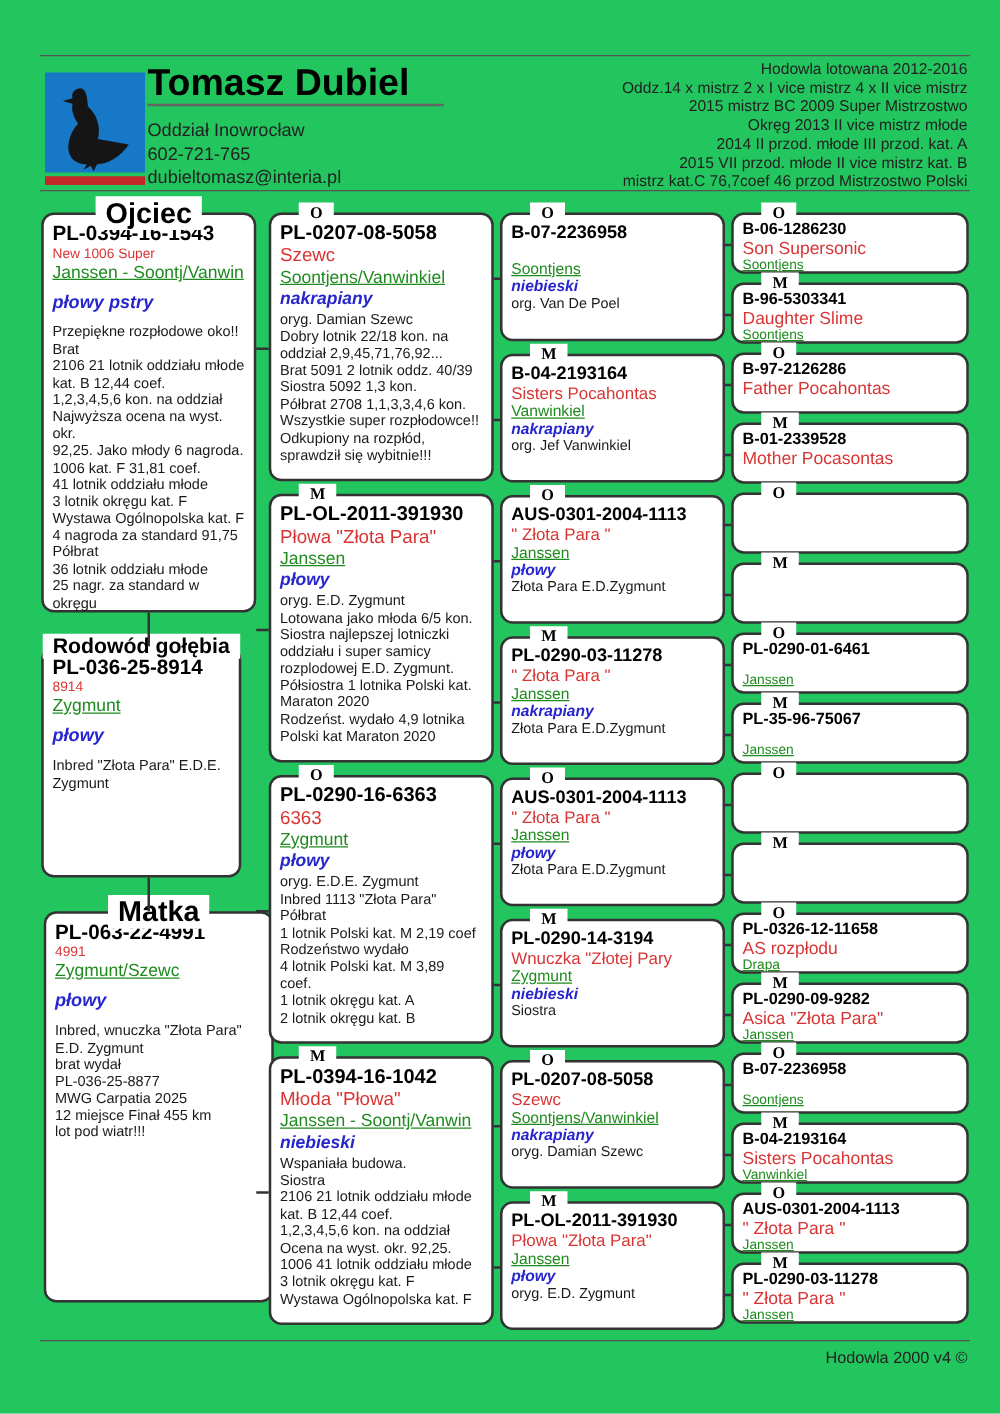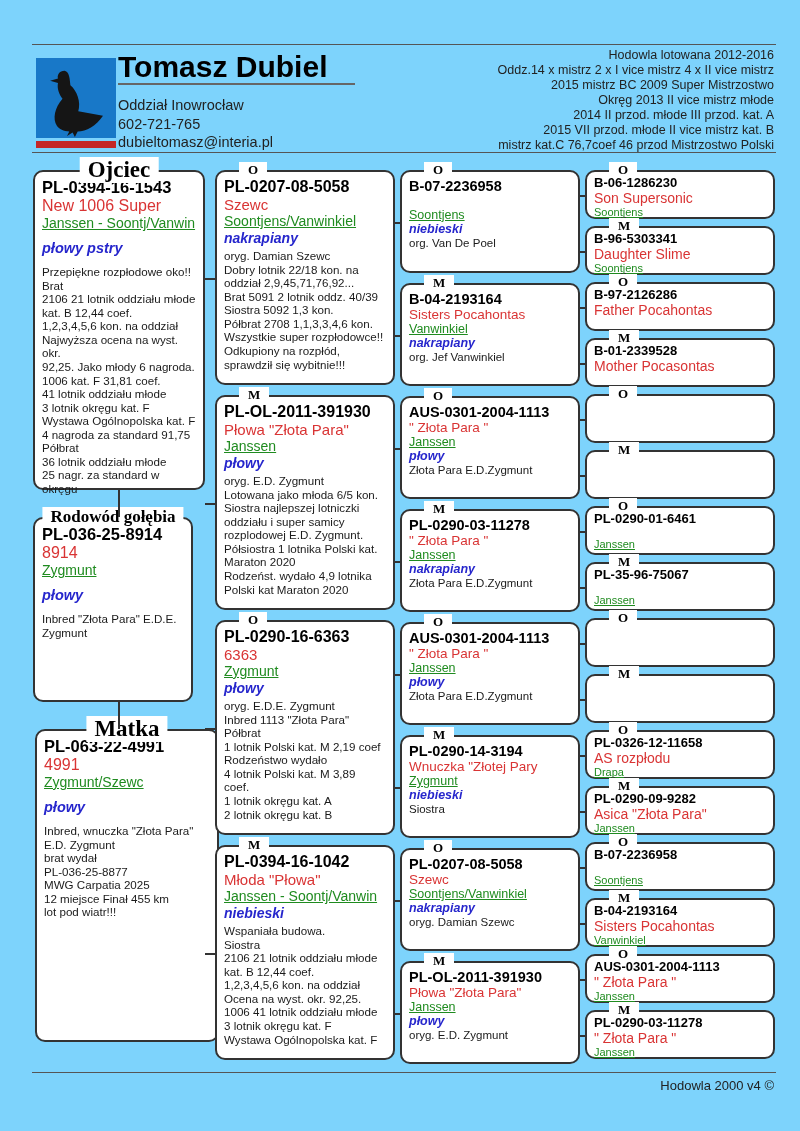--- a/index.html
+++ b/index.html
@@ -1,44 +1,44 @@
 <!DOCTYPE html>
 <html><head>
 <meta charset="utf-8">
 <style>
   html,body{margin:0;padding:0;background:#fff;}
-  #page{position:relative;width:800px;height:1131px;background:#7dd3fc;overflow:hidden;
+  #page{position:relative;width:800px;height:1131px;background:#22c55e;overflow:hidden;
         font-family:"Liberation Sans",sans-serif;color:#111;}
   .rule{position:absolute;left:32px;width:744px;height:1px;background:#555;}
   
   #logo{position:absolute;left:36px;top:58px;width:80px;height:94px;}
   #logo .sq{width:80px;height:80px;background:#1878c8;display:flex;align-items:flex-end;justify-content:center;}
   #logo svg{display:block;width:72px;height:74px;}
   #logo .bar{width:80px;height:7px;background:#c42727;margin-top:3px;}
   #breeder-name{position:absolute;left:118px;top:50px;margin:0;font-size:30px;font-weight:bold;
        color:#000;border-bottom:2px solid #666;padding-right:28px;line-height:1.1;}
   #breeder-info{position:absolute;left:118px;top:96px;font-size:14.5px;line-height:1.28;color:#222;}
   #achievements{position:absolute;right:26px;top:48px;width:430px;text-align:right;
        font-size:12.5px;line-height:1.2;color:#222;}
   
   .node{position:absolute;border:2px solid #333;border-radius:10px;background:#fff;
         padding:6px 7px 3px 7px;box-sizing:border-box;}
   .sex{position:absolute;top:-10px;left:22px;background:#fff;padding:0 9px;
        font-family:"Liberation Serif",serif;font-weight:bold;font-size:13px;color:#000;}
   .gtitle{position:absolute;top:-15px;left:50%;transform:translateX(-50%);background:#fff;
-       padding:0 8px;font-family:Liberation Serif, serif;font-weight:bold;font-size:23px;
+       padding:0 8px;font-family:Liberation Sans, sans-serif;font-weight:bold;font-size:23px;
        white-space:nowrap;color:#000;}
   .gtitle.small{font-size:17px;top:-12px;}
   .ring{font-weight:bold;color:#000;}
   .name{color:#d93434;min-height:1em;}
   .breed{color:#1f8b1f;text-decoration:underline;min-height:1em;}
   .colorline{color:#2626cc;font-style:italic;font-weight:bold;}
   .desc{color:#1a1a1a;white-space:pre-line;}
   
-  .gen1 .ring{font-size:16.5px;}  .gen1 .name{font-size:16px;}
+  .gen1 .ring{font-size:16.5px;}  .gen1 .name{font-size:11px;}
   .gen1 .breed{font-size:14px;}   .gen1 .colorline{font-size:14.5px;margin:9px 0;}
   .gen1 .desc{font-size:11.6px;line-height:1.17;margin-top:2px;}
   .gen2 .ring{font-size:16px;}    .gen2 .name{font-size:15px;}
   .gen2 .breed{font-size:14px;}   .gen2 .colorline{font-size:14px;margin:1px 0;}
   .gen2 .desc{font-size:11.6px;line-height:1.17;margin-top:3px;}
   .gen3 .ring{font-size:14.5px;}  .gen3 .name{font-size:13.5px;}
   .gen3 .breed{font-size:12.5px;} .gen3 .colorline{font-size:12.5px;}
   .gen3 .desc{font-size:11.5px;margin-top:1px;}
   .gen4{padding-top:3px;}
   .gen4 .ring{font-size:13px;}    .gen4 .name{font-size:14px;min-height:12px;}

